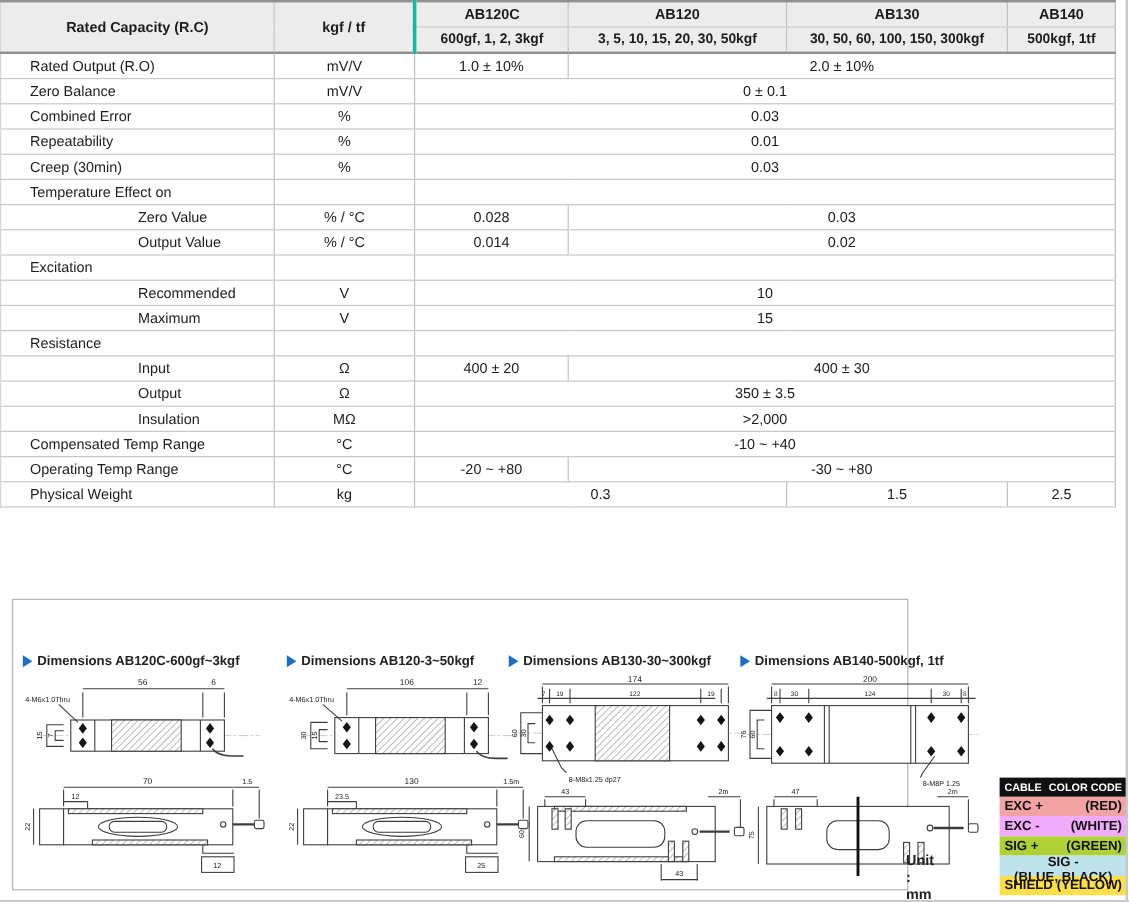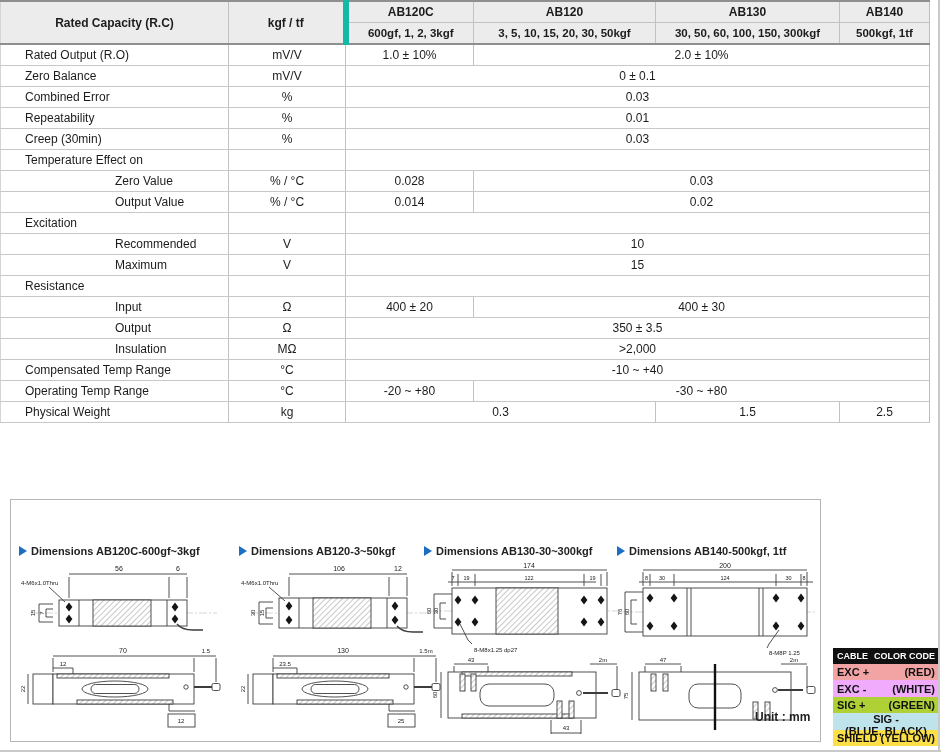--- a/index.html
+++ b/index.html
@@ -16,21 +16,21 @@
   .spec thead th{background:#ececec;font-weight:bold;text-align:center;border-bottom:1px solid #c2c2c2;}
   .spec thead th.hb{border-bottom:2px solid #8f8f8f;}
   .spec thead th.cap{font-size:11.5px;}
   .spec .c-label{text-align:left;padding-left:24px;border-right:1px solid #c2c2c2;}
   .spec .c-label.sub{padding-left:114px;}
   .spec .c-unit{text-align:center;border-right:1px solid #c2c2c2;}
   .spec td.val{text-align:center;border-left:1px solid #c2c2c2;}
   .spec tbody td{border-bottom:1px solid #c8c8c8;}
 
   
-  .panel{position:absolute;left:10px;top:499px;width:811px;height:243px;border:1px solid #b5b5b5;background:#fff;box-sizing:border-box;}
+  .panel{position:absolute;left:10px;top:499px;width:747px;height:243px;border:1px solid #b5b5b5;background:#fff;box-sizing:border-box;}
   .dim-sec{position:absolute;top:44px;width:214px;}
   .s1{left:8px}.s2{left:228px}.s3{left:413px}.s4{left:606px}
   .dim-title{font-size:11px;font-weight:bold;color:#222;display:flex;align-items:center;gap:4px;height:14px;white-space:nowrap;}
   .tri{width:0;height:0;border-left:8px solid #1b6ec2;border-top:5px solid transparent;border-bottom:5px solid transparent;flex:0 0 auto;}
   svg.draw{display:block;margin-top:2px;}
   svg.draw text{font-family:"Liberation Sans",sans-serif;font-size:7px;fill:#222;stroke:none;}
   svg.draw text.s6{font-size:6px;}
   svg.draw text.s55{font-size:5.5px;}
   .unit-label{position:absolute;left:744px;top:210px;font-size:12px;font-weight:600;color:#222;}
 
@@ -49,21 +49,21 @@
       <col style="width:228px">
         <col style="width:117px">
         <col style="width:128px">
       <col style="width:182px">
         <col style="width:184px">
         <col style="width:90px">
     </colgroup>
     <thead>
       <tr>
         <th rowspan="2" class="hb">Rated Capacity (R.C)</th>
-        <th rowspan="2" class="hb" style="border-left:1px solid #c2c2c2;border-right:6px solid #14b8a6;">kgf / tf</th>
+        <th rowspan="2" class="hb" style="border-left:1px solid #c2c2c2;border-right:3px solid #14b8a6;">kgf / tf</th>
         <th>AB120C</th>
         <th style="border-left:1px solid #c2c2c2">AB120</th>
         <th style="border-left:1px solid #c2c2c2">AB130</th>
         <th style="border-left:1px solid #c2c2c2">AB140</th>
       </tr>
       <tr>
         <th class="hb cap">600gf, 1, 2, 3kgf</th>
         <th class="hb cap" style="border-left:1px solid #c2c2c2">3, 5, 10, 15, 20, 30, 50kgf</th>
         <th class="hb cap" style="border-left:1px solid #c2c2c2">30, 50, 60, 100, 150, 300kgf</th>
         <th class="hb cap" style="border-left:1px solid #c2c2c2">500kgf, 1tf</th>

